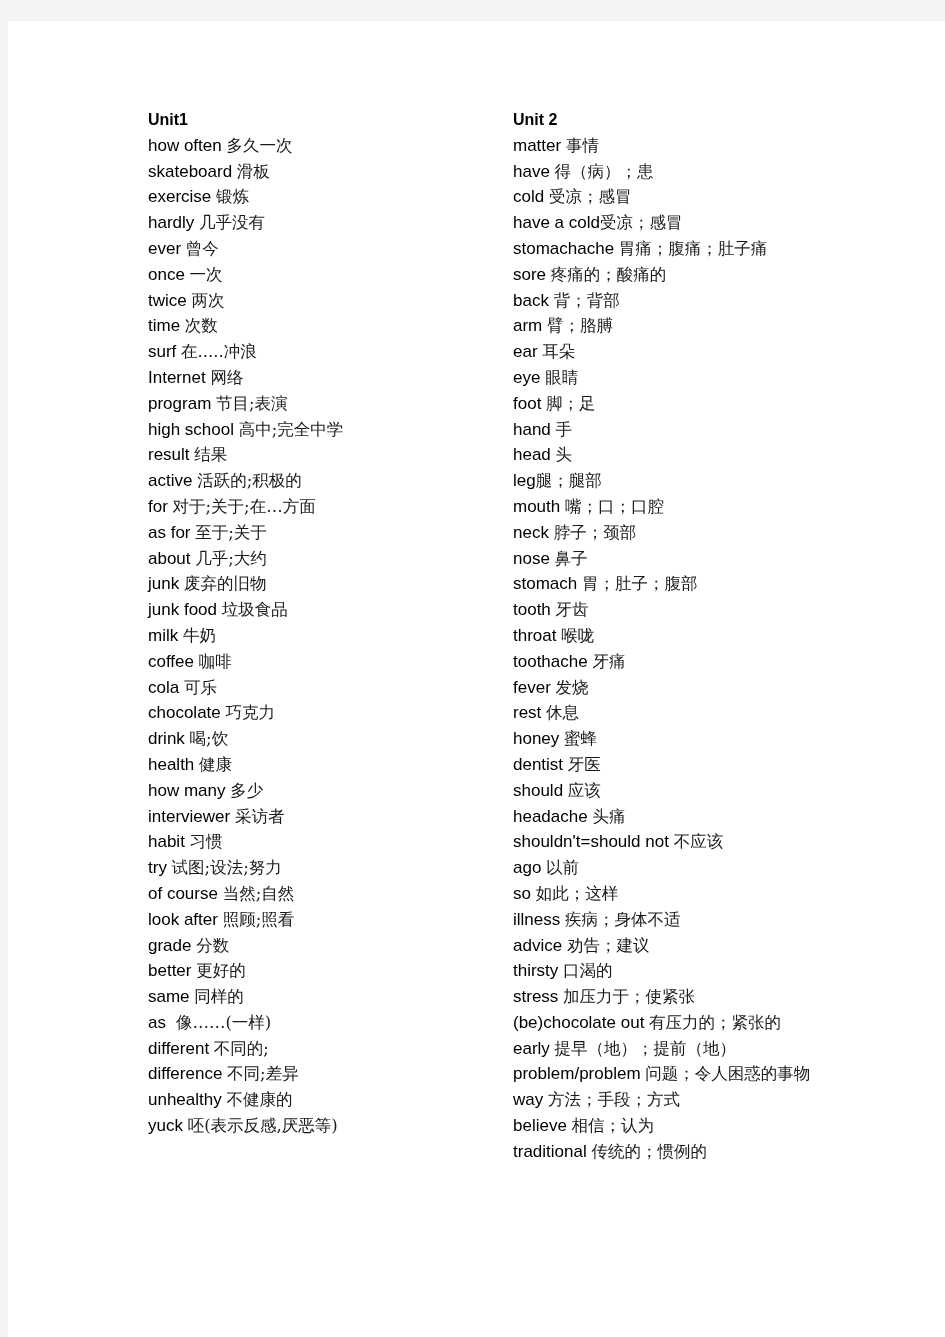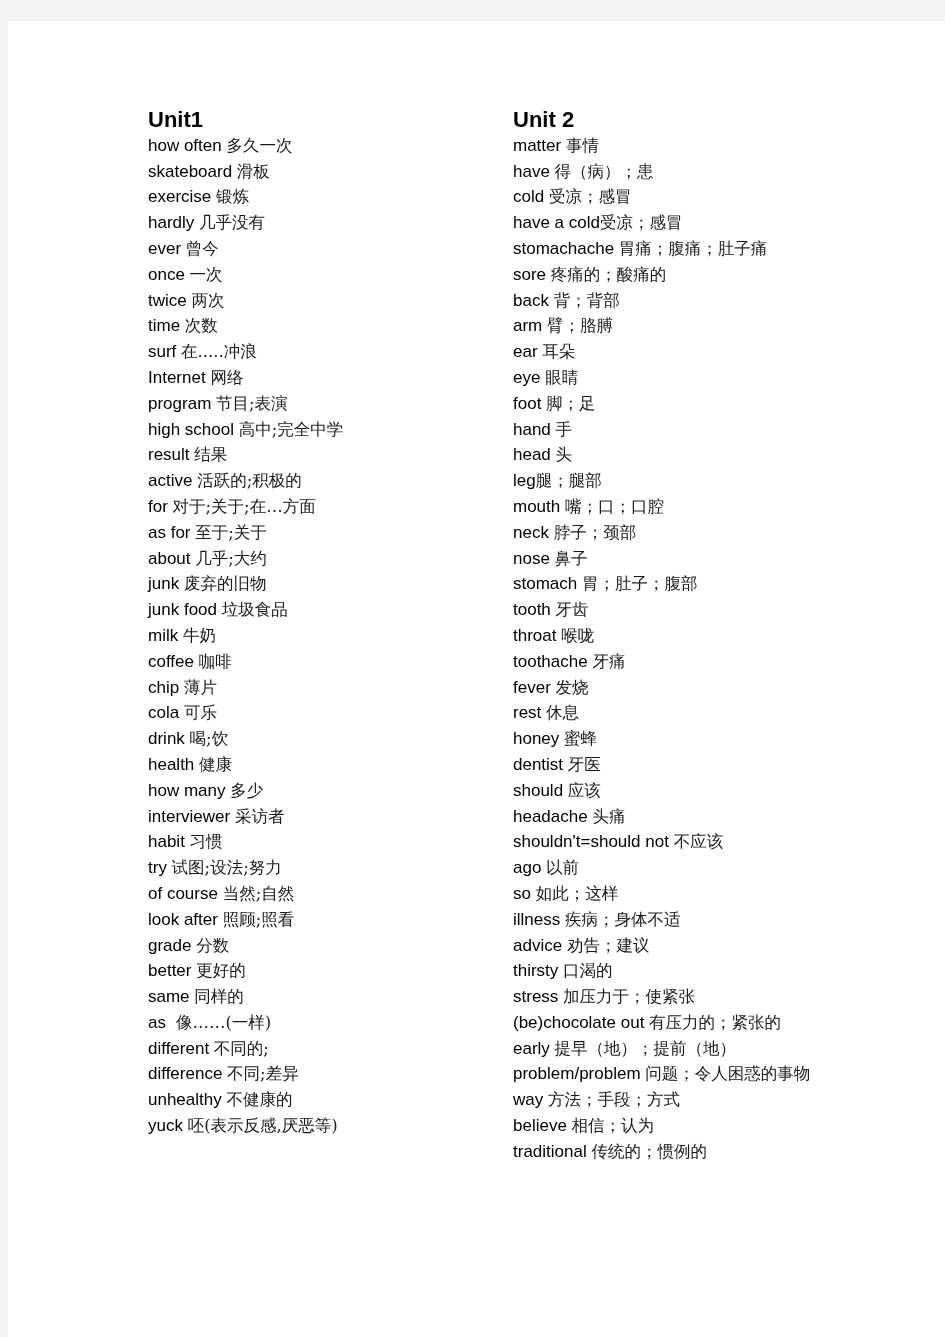--- a/index.html
+++ b/index.html
@@ -35,21 +35,21 @@
   #col-left {
     left: 140px;
     width: 340px;
   }
   #col-right {
     left: 505px;
     width: 330px;
   }
   .unit-title {
     font-family: "Liberation Sans", sans-serif;
-    font-size: 22px;
+    font-size: 16px;
     font-weight: bold;
     color: #000000;
     line-height: 25.8px;
     white-space: pre;
   }
   .entry {
     font-size: 17px;
     line-height: 25.8px;
     color: #000000;
     font-family: "Liberation Sans", sans-serif;
@@ -90,22 +90,22 @@
           <div class="entry"><span class="en">high school </span><span class="cn">高中;完全中学</span></div>
           <div class="entry"><span class="en">result </span><span class="cn">结果</span></div>
           <div class="entry"><span class="en">active </span><span class="cn">活跃的;积极的</span></div>
           <div class="entry"><span class="en">for </span><span class="cn">对于;关于;在…方面</span></div>
           <div class="entry"><span class="en">as for </span><span class="cn">至于;关于</span></div>
           <div class="entry"><span class="en">about </span><span class="cn">几乎;大约</span></div>
           <div class="entry"><span class="en">junk </span><span class="cn">废弃的旧物</span></div>
           <div class="entry"><span class="en">junk food </span><span class="cn">垃圾食品</span></div>
           <div class="entry"><span class="en">milk </span><span class="cn">牛奶</span></div>
           <div class="entry"><span class="en">coffee </span><span class="cn">咖啡</span></div>
-          <div class="entry"><span class="en">chip </span><span class="cn">薄片</span></div>
           <div class="entry"><span class="en">cola </span><span class="cn">可乐</span></div>
+          <div class="entry"><span class="en">chocolate </span><span class="cn">巧克力</span></div>
           <div class="entry"><span class="en">drink </span><span class="cn">喝;饮</span></div>
           <div class="entry"><span class="en">health </span><span class="cn">健康</span></div>
           <div class="entry"><span class="en">how many </span><span class="cn">多少</span></div>
           <div class="entry"><span class="en">interviewer </span><span class="cn">采访者</span></div>
           <div class="entry"><span class="en">habit </span><span class="cn">习惯</span></div>
           <div class="entry"><span class="en">try </span><span class="cn">试图;设法;努力</span></div>
           <div class="entry"><span class="en">of course </span><span class="cn">当然;自然</span></div>
           <div class="entry"><span class="en">look after </span><span class="cn">照顾;照看</span></div>
           <div class="entry"><span class="en">grade </span><span class="cn">分数</span></div>
           <div class="entry"><span class="en">better </span><span class="cn">更好的</span></div>

